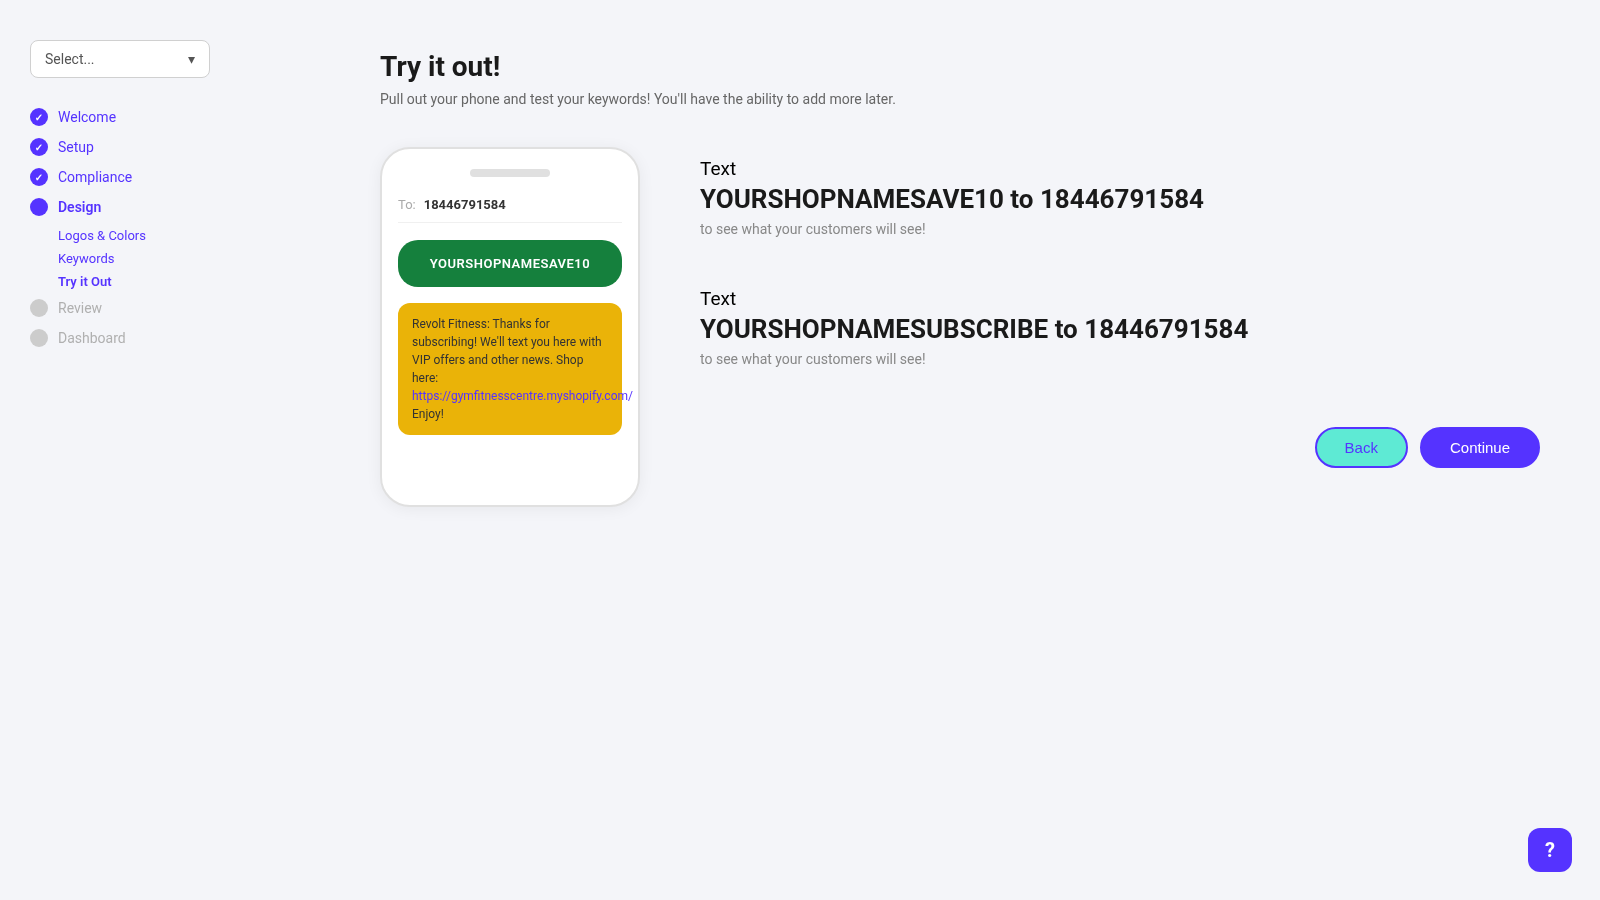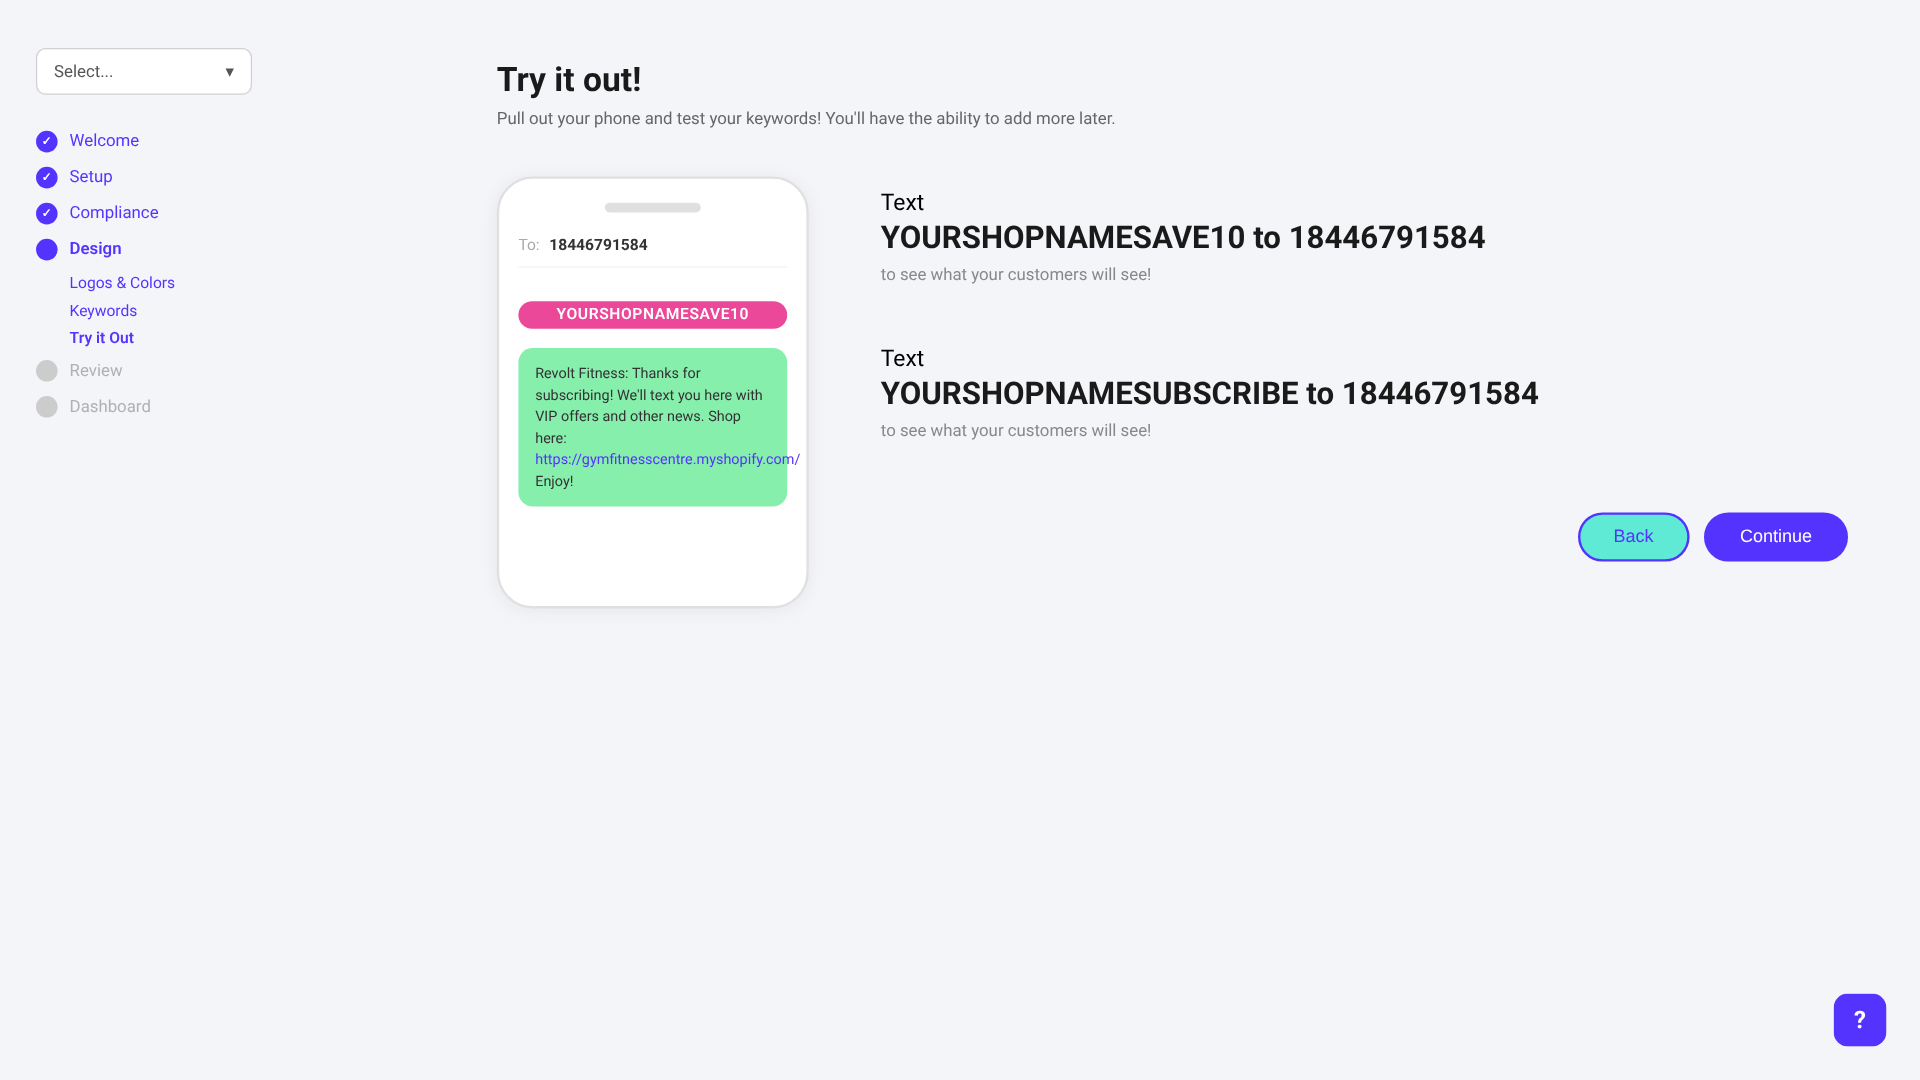--- a/index.html
+++ b/index.html
@@ -1,15 +1,15 @@
 <!DOCTYPE html>
 <html><head>
   <meta charset="utf-8">
   <style>
-    * { box-sizing: border-box; margin: 0; padding: 0; gap: 34px; }
+    * { box-sizing: border-box; margin: 0; padding: 0; }
     body {
       font-family: -apple-system, BlinkMacSystemFont, 'Segoe UI', Roboto, sans-serif;
       background-color: #f4f5f9;
       min-height: 900px;
       width: 1600px;
     }
     .layout {
       display: flex;
       min-height: 900px;
     }
@@ -142,46 +142,46 @@
       width: 80px;
       height: 8px;
       background: #e0e0e0;
       border-radius: 4px;
       margin: 0 auto 20px;
     }
     .phone-to-row {
       display: flex;
       align-items: flex-end;
       gap: 8px;
-      margin-bottom: 28px;
+      margin-bottom: 17px;
       padding-bottom: 10px;
       border-bottom: 1px solid #f0f0f0;
     }
     .phone-to-label {
       color: #aaa;
       font-size: 13px;
     }
     .phone-number {
       color: #333;
       font-size: 13px;
       font-weight: 700;
     }
     .keyword-bubble {
-      background: #ec4899;
+      background: #15803d;
       color: #fff;
       border-radius: 20px;
-      padding: 4px 18px;
+      padding: 16px 18px;
       font-size: 13px;
       font-weight: 600;
       text-align: center;
       margin-bottom: 16px;
       letter-spacing: 0.5px;
     }
     .reply-bubble {
-      background: #86efac;
+      background: #eab308;
       border-radius: 12px;
       padding: 12px 14px;
       font-size: 12px;
       color: #333;
       line-height: 1.5;
     }
     .reply-link {
       color: #5533ff;
     }
     

